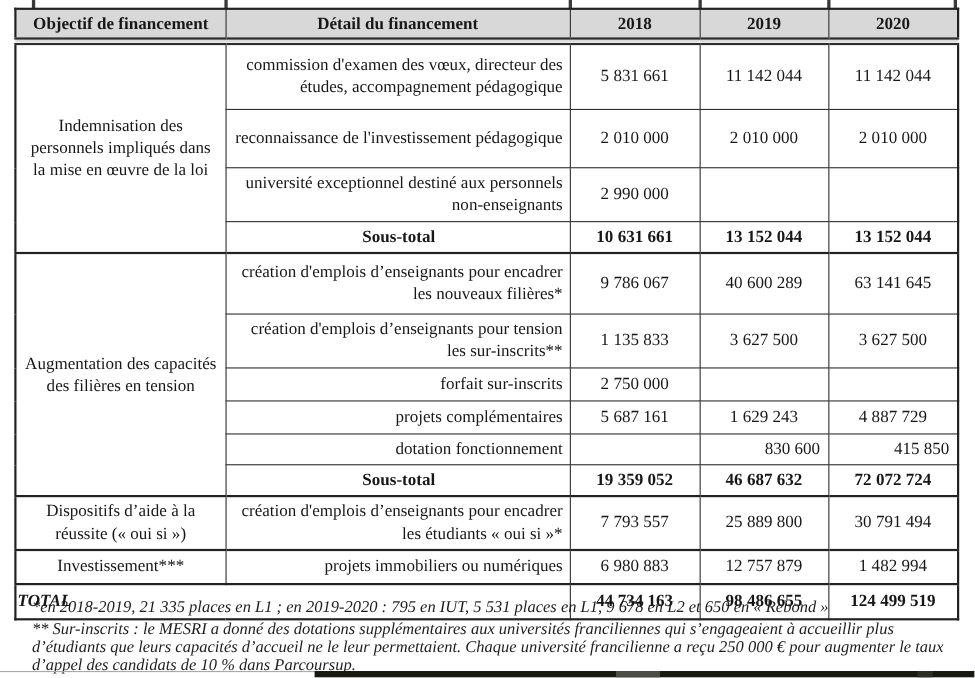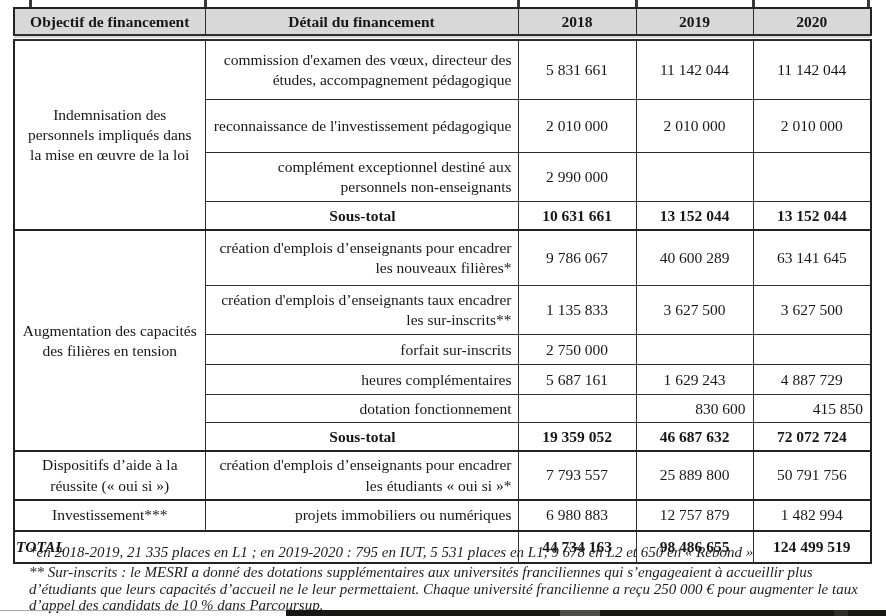--- a/index.html
+++ b/index.html
@@ -86,53 +86,53 @@
       <td class="val">11 142 044</td>
       <td class="val">11 142 044</td>
     </tr>
     <tr class="h48">
       <td class="det">reconnaissance de l'investissement pédagogique</td>
       <td class="val">2 010 000</td>
       <td class="val">2 010 000</td>
       <td class="val">2 010 000</td>
     </tr>
     <tr class="h46">
-      <td class="det">complément exceptionnel destiné aux personnels non-enseignants</td>
+      <td class="det">université exceptionnel destiné aux personnels non-enseignants</td>
       <td class="val">2 990 000</td>
       <td class="val"></td>
       <td class="val"></td>
     </tr>
     <tr class="h25">
       <td class="det sub">Sous-total</td>
       <td class="val sub">10 631 661</td>
       <td class="val sub">13 152 044</td>
       <td class="val sub">13 152 044</td>
     </tr>
 
     <tr class="sec h50">
       <td class="obj" rowspan="6">Augmentation des capacités des filières en tension</td>
       <td class="det">création d'emplois d’enseignants pour encadrer les nouveaux filières*</td>
       <td class="val">9 786 067</td>
       <td class="val">40 600 289</td>
       <td class="val">63 141 645</td>
     </tr>
     <tr class="h46">
-      <td class="det">création d'emplois d’enseignants taux encadrer les sur-inscrits**</td>
+      <td class="det">création d'emplois d’enseignants pour tension les sur-inscrits**</td>
       <td class="val">1 135 833</td>
       <td class="val">3 627 500</td>
       <td class="val">3 627 500</td>
     </tr>
     <tr class="h26">
       <td class="det">forfait sur-inscrits</td>
       <td class="val">2 750 000</td>
       <td class="val"></td>
       <td class="val"></td>
     </tr>
     <tr class="h26">
-      <td class="det">heures complémentaires</td>
+      <td class="det">projets complémentaires</td>
       <td class="val">5 687 161</td>
       <td class="val">1 629 243</td>
       <td class="val">4 887 729</td>
     </tr>
     <tr class="h25">
       <td class="det">dotation fonctionnement</td>
       <td class="val vr"></td>
       <td class="val vr">830 600</td>
       <td class="val vr">415 850</td>
     </tr>
@@ -141,21 +141,21 @@
       <td class="val sub">19 359 052</td>
       <td class="val sub">46 687 632</td>
       <td class="val sub">72 072 724</td>
     </tr>
 
     <tr class="sec h42">
       <td class="obj">Dispositifs d’aide à la réussite (« oui si »)</td>
       <td class="det">création d'emplois d’enseignants pour encadrer les étudiants « oui si »*</td>
       <td class="val">7 793 557</td>
       <td class="val">25 889 800</td>
-      <td class="val">50 791 756</td>
+      <td class="val">30 791 494</td>
     </tr>
 
     <tr class="sec h26">
       <td class="obj">Investissement***</td>
       <td class="det">projets immobiliers ou numériques</td>
       <td class="val">6 980 883</td>
       <td class="val">12 757 879</td>
       <td class="val">1 482 994</td>
     </tr>
 

